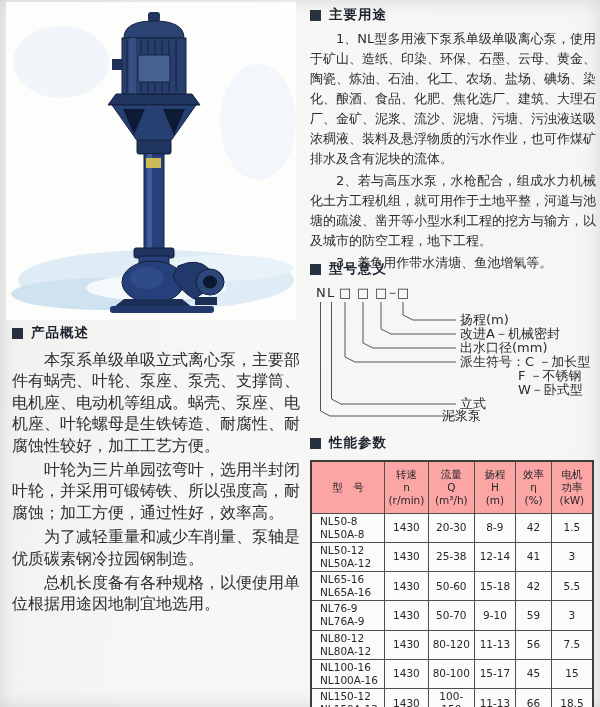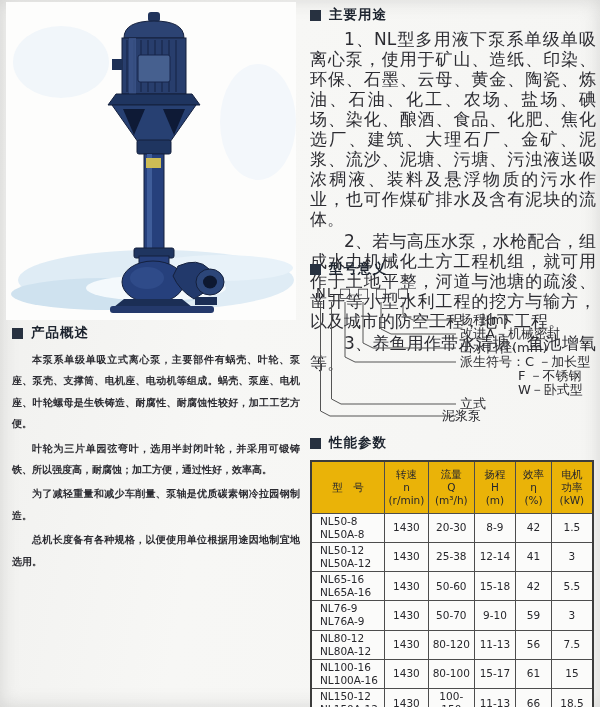--- a/index.html
+++ b/index.html
@@ -26,29 +26,29 @@
   .section-heading {
     display:flex; align-items:center; gap:8px;
     font-size:13.5px; font-weight:bold; color:#1d242f; letter-spacing:1px;
   }
   .sq-marker { width:11px; height:11px; background:#273140; flex:0 0 auto; }
 
   
   .overview { position:absolute; left:12px; top:324px; width:288px; }
   .overview .paras { margin-top:7px; }
   .overview p {
-    margin:0 0 3px 0; font-size:10px; line-height:21.4px;
-    text-align:justify; text-indent:2em; color:#2c2c32;font-weight:bold;
+    margin:0 0 3px 0; font-size:16px; line-height:21.4px;
+    text-align:justify; text-indent:2em; color:#2c2c32;
   }
 
   
   .uses { position:absolute; left:310px; top:6px; width:286px; }
   .uses .paras { margin-top:5px; }
   .uses p {
-    margin:0 0 2px 0; font-size:17px; line-height:20px;
+    margin:0 0 2px 0; font-size:13px; line-height:20px;
     text-align:justify; text-indent:2em; color:#2c2c32;
   }
 
   .model-section { position:absolute; left:310px; top:260px; width:286px; }
   .diagram { position:relative; height:146px; margin-top:7px; }
   .diagram svg { position:absolute; left:0; top:0; }
   .code-sym {
     position:absolute; top:0; font-size:13px; color:#2b2b30; line-height:16px;
   }
   .dlabel {
@@ -59,21 +59,21 @@
   table.perf-table {
     border-collapse:collapse; width:284px; margin-top:8px;
     font-size:10.5px; color:#27272c; border:2px solid #3c3c3c;
     background:#fbfbfa;
   }
   .perf-table th, .perf-table td {
     border:1px solid #4d4d4d; text-align:center;
     white-space:pre-line; line-height:1.25; padding:1px 2px;
   }
   .perf-table thead th {
-    background:#eab308; height:52px; font-weight:normal; font-size:10.5px;
+    background:#fca5a5; height:52px; font-weight:normal; font-size:10.5px;
   }
   .perf-table td { height:23px; }
   .perf-table td.model-cell { text-align:left; padding-left:8px; }
 </style>
 </head>
 <body>
 
 <div class="page">
 
   <div class="photo">
@@ -274,21 +274,21 @@
             <td>11-13</td>
             <td>56</td>
             <td>7.5</td>
           </tr>
           <tr>
             <td class="model-cell">NL100-16
 NL100A-16</td>
             <td>1430</td>
             <td>80-100</td>
             <td>15-17</td>
-            <td>61</td>
+            <td>45</td>
             <td>15</td>
           </tr>
           <tr>
             <td class="model-cell">NL150-12
 NL150A-12</td>
             <td>1430</td>
             <td>100-150</td>
             <td>11-13</td>
             <td>66</td>
             <td>18.5</td>

